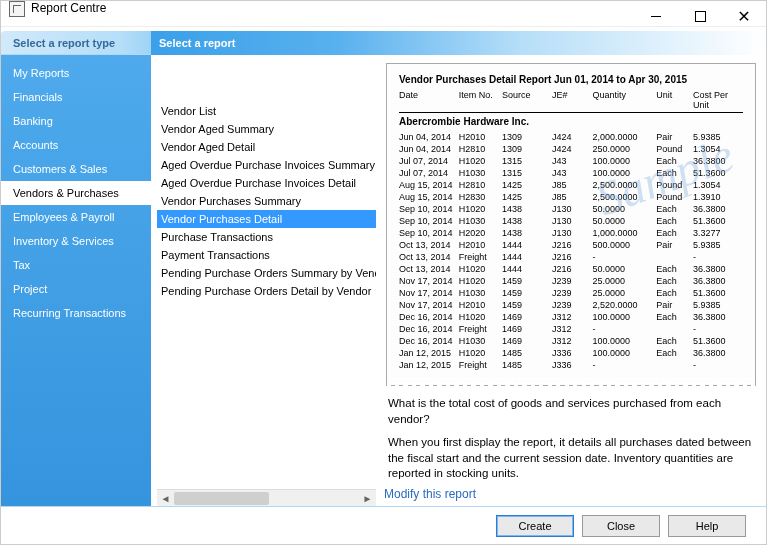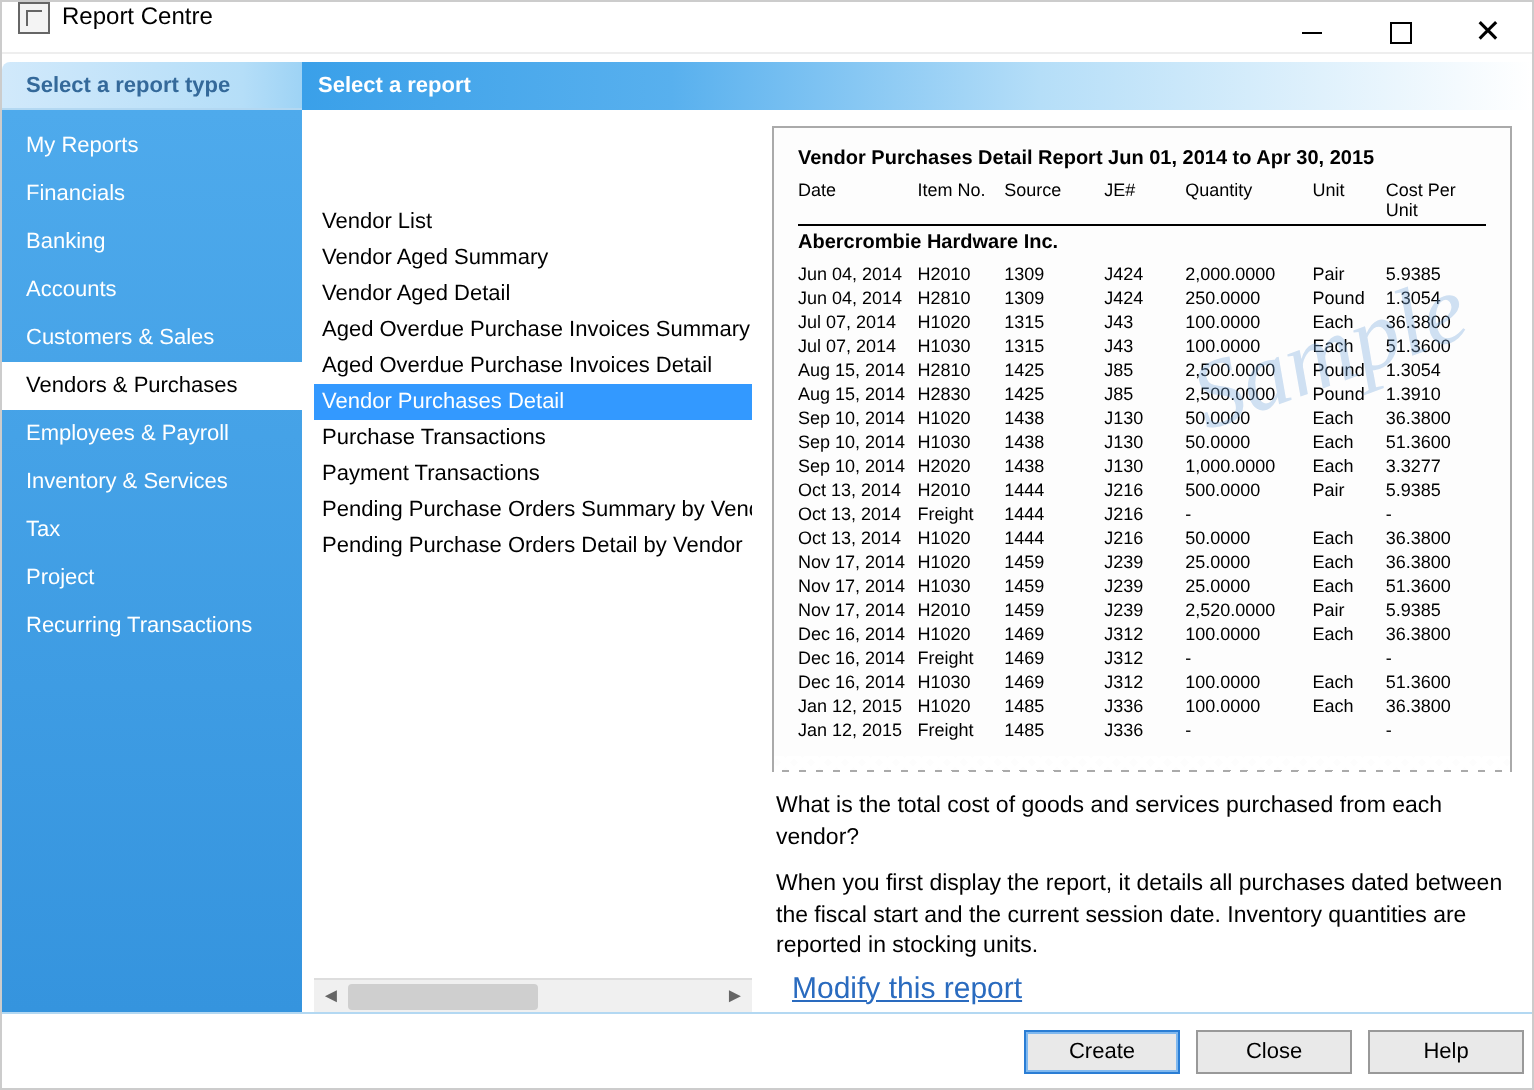--- a/index.html
+++ b/index.html
@@ -43,22 +43,22 @@
   .c-item { width: 45px; }
   .c-src  { width: 50px; text-align: right; padding-right: 30px; }
   .c-je   { width: 42px; }
   .c-qty  { width: 62px; text-align: left; }
   .c-unit { width: 42px; padding-left: 4px; }
   .c-cost { width: 52px; text-align: left; }
   .watermark { position: absolute; right: 20px; top: 85px; font-size: 48px; color: rgba(120,170,220,0.35); transform: rotate(-20deg); font-style: italic; font-family: cursive; pointer-events: none; }
   .desc { padding: 10px 2px; font-size: 11.5px; color: #000; line-height: 1.35; }
   .desc .q { margin-bottom: 8px; }
   .modify-row { position: absolute; left: 375px; right: 0; bottom: 38px; height: 24px; display: flex; align-items: center; }
-  .modify-row a { color: #2a6bbf; text-decoration: underline; cursor: pointer; font-size: 15px; padding-left: 20px; }
-  .footer { position: absolute; left: 0; right: 0; bottom: 0; height: 38px; border-top: 1px solid #b3d8f2; background: #fff; display: flex; align-items: center; justify-content: flex-end; padding: 0 4px; gap: 8px; }
+  .modify-row a { color: #2a6bbf; cursor: pointer; font-size: 12px; padding-left: 8px; }
+  .footer { position: absolute; left: 0; right: 0; bottom: 0; height: 38px; border-top: 1px solid #b3d8f2; background: #fff; display: flex; align-items: center; justify-content: flex-end; padding: 0 20px; gap: 8px; }
   .footer button { width: 78px; height: 22px; font-size: 11px; background: #e9e9e9; border: 1px solid #999; cursor: pointer; }
   .footer button.primary { border: 1px solid #2a7dd4; box-shadow: 0 0 0 1px #7fb8ef inset; }
 </style>
 </head>
 <body>
 
 <div class="titlebar">
   <div class="icon"></div>
   <div class="title">Report Centre</div>
   <div class="win-btn min"></div>
@@ -88,20 +88,21 @@
         <span>Select a report</span>
       </div>
     <div class="reports-row">
       <div class="report-list">
         <div class="items" id="report-items">
             <div class="ritem">Vendor List</div>
             <div class="ritem">Vendor Aged Summary</div>
             <div class="ritem">Vendor Aged Detail</div>
             <div class="ritem">Aged Overdue Purchase Invoices Summary</div>
             <div class="ritem">Aged Overdue Purchase Invoices Detail</div>
+            <div class="ritem">Vendor Purchases Summary</div>
             <div class="ritem selected">Vendor Purchases Detail</div>
             <div class="ritem">Purchase Transactions</div>
             <div class="ritem">Payment Transactions</div>
             <div class="ritem">Pending Purchase Orders Summary by Vendor</div>
             <div class="ritem">Pending Purchase Orders Detail by Vendor</div>
           </div>
         <div class="hscroll">
           <div class="arrow">◄</div>
           <div class="track">
               <div class="thumb"></div>

